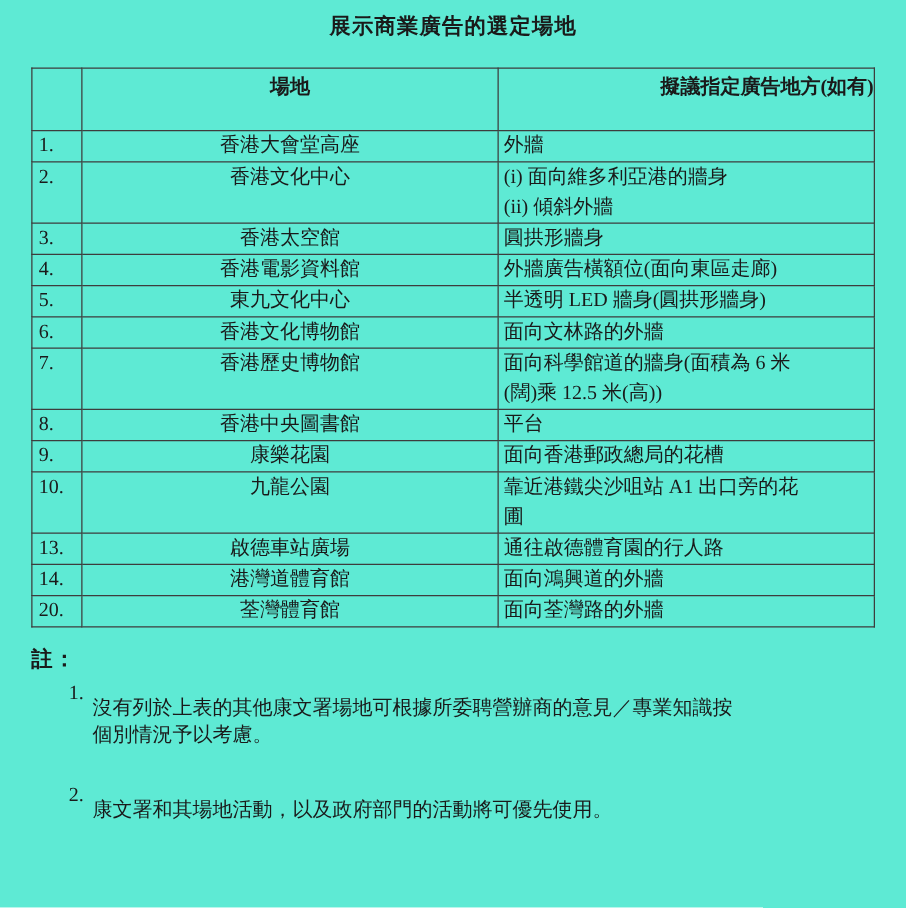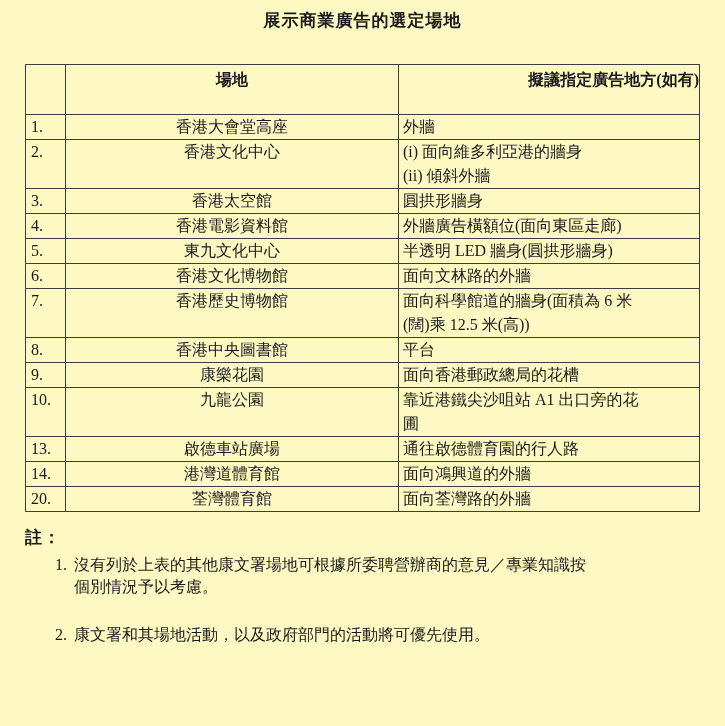--- a/index.html
+++ b/index.html
@@ -1,37 +1,37 @@
 <!DOCTYPE html>
 <html><head>
 <meta charset="utf-8">
 <style>
   * { margin: 0; padding: 0; box-sizing: border-box; }
   html, body { background: #ffffff; }
   .page {
     width: 725px;
     height: 726px;
-    background: #fef9c3;
+    background: #5eead4;
     color: #1a1a1a;
     font-family: "Liberation Serif", "DejaVu Serif", serif;
     overflow: hidden;
     position: relative;
   }
   .title {
     font-size: 17px;
     font-weight: bold;
     text-align: center;
     padding-top: 9px;
     letter-spacing: 1px;
   }
   table.venue-table {
     border-collapse: collapse;
     table-layout: fixed;
     width: 675px;
-    margin: 32px 0 0 25px;
+    margin: 22px 0 0 25px;
   }
   .venue-table th, .venue-table td {
     border: 1px solid #3d3d3d;
     font-size: 16px;
     vertical-align: top;
     line-height: 24px;
     overflow: hidden;
   }
   .venue-table th {
     font-weight: bold;
@@ -41,21 +41,21 @@
   .col-num  { width: 40px; text-align: left; padding-left: 5px; }
   .col-venue{ width: 333px; text-align: center; }
   .col-loc  { width: 302px; text-align: left; padding: 0 4px; white-space: pre-line; }
   .venue-table td { height: 25px; }
   .notes { margin: 14px 0 0 25px; }
   .notes-label { font-size: 17px; font-weight: bold; letter-spacing: 1px; }
   .notes-list { list-style: none; margin: 5px 0 0 30px; }
   .note-item { display: flex; font-size: 16px; line-height: 22px; }
   .note-item + .note-item { margin-top: 26px; }
   .note-num { width: 19px; flex: 0 0 19px; }
-  .note-text { white-space: pre-line; }
+  .note-text { white-space: pre-line; margin-top: 12px; }
 </style>
 </head>
 <body>
 
 <div class="page">
 
   <div class="title">展示商業廣告的選定場地</div>
 
   <table class="venue-table">
     <thead>

